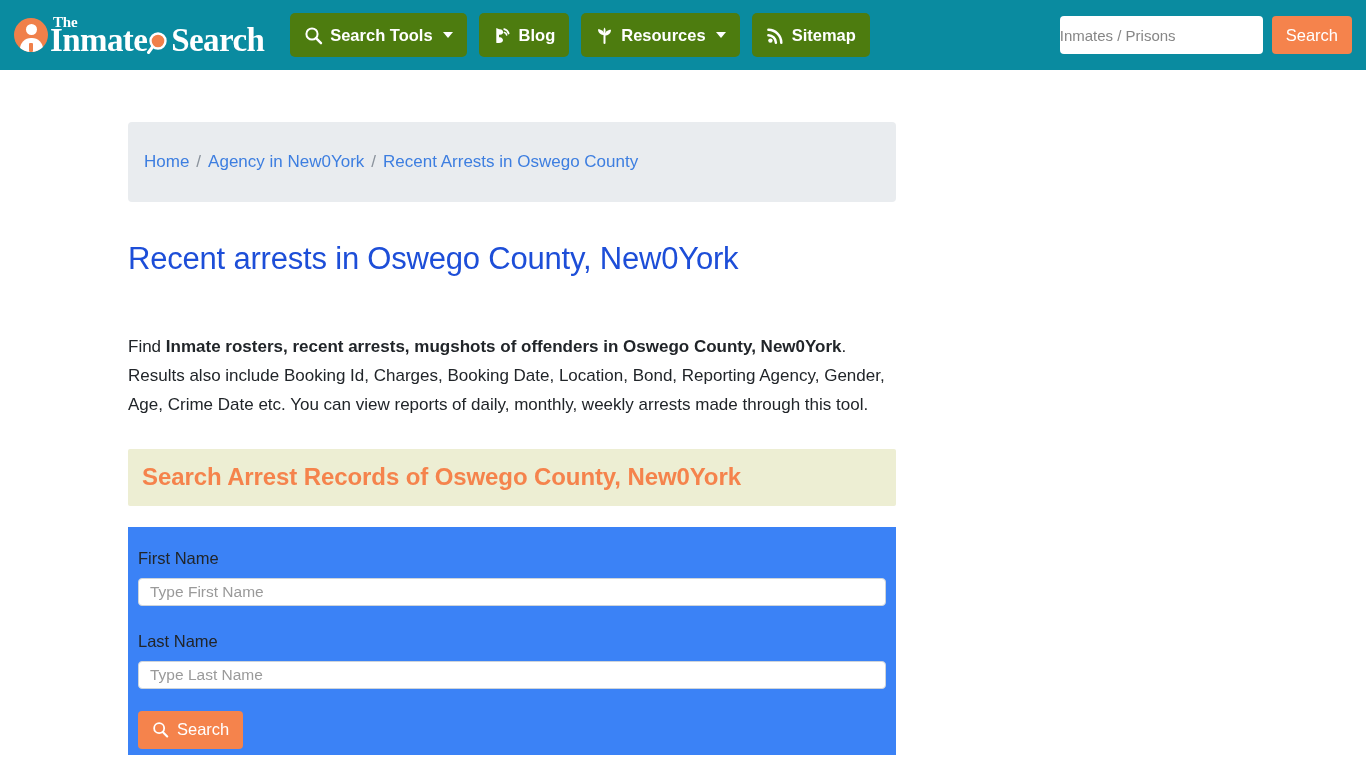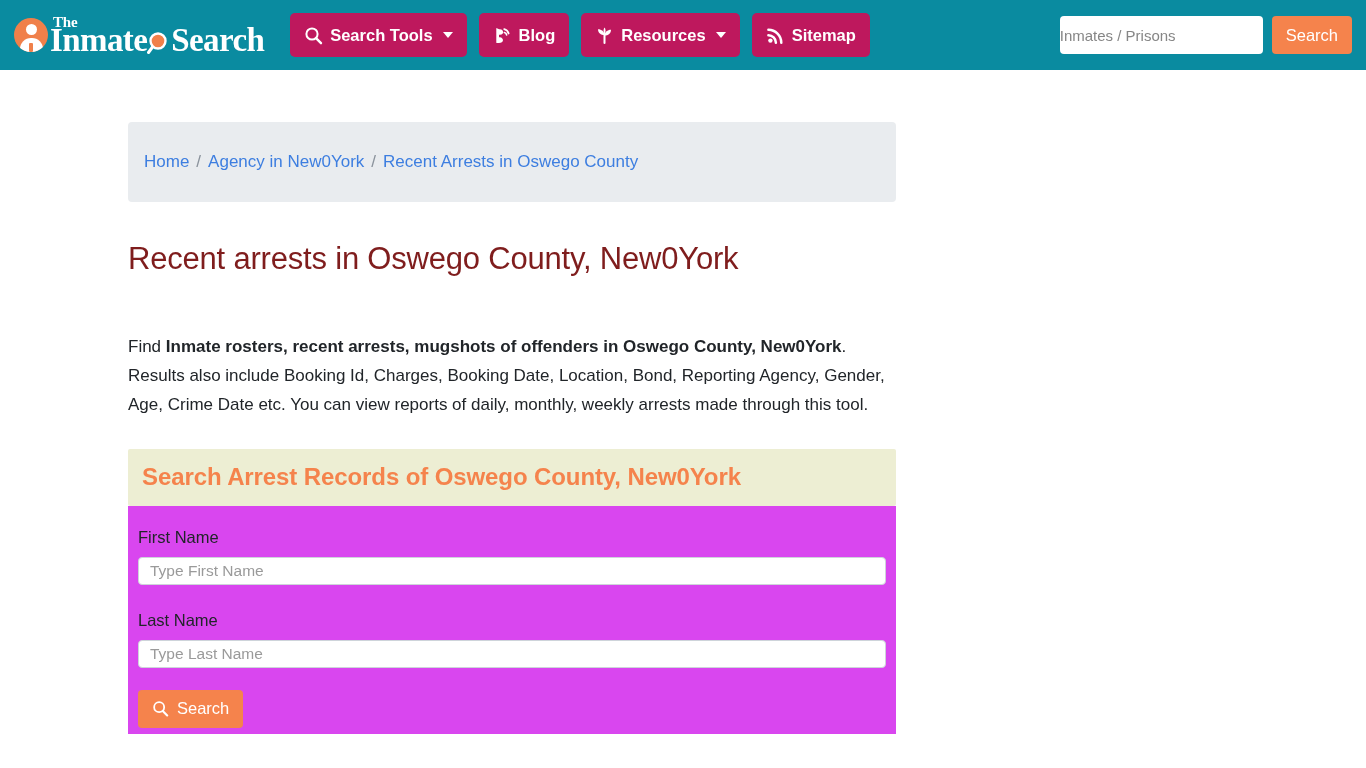--- a/index.html
+++ b/index.html
@@ -95,21 +95,21 @@
   .wm-glass svg { position: absolute; left: 0; top: -22px; }
 
   
   .nav-pills {
     display: flex;
     align-items: center;
     gap: 12px;
     flex: 0 0 auto;
   }
   .pill {
-    background: #be185d;
+    background: #4d7c0f;
     color: #ffffff;
     border: none;
     border-radius: 5px;
     height: 44px;
     padding: 0 14px;
     display: flex;
     align-items: center;
     gap: 7px;
     font-size: 16.5px;
     font-weight: 700;
@@ -185,21 +185,21 @@
     text-decoration: none;
   }
   .breadcrumb .sep {
     color: #8b939c;
     margin: 0 7px;
   }
 
   .page-title {
     font-size: 31px;
     font-weight: 400;
-    color: #7f1d1d;
+    color: #1d4ed8;
     margin: 38px 0 0 0;
     line-height: 1.25;
     letter-spacing: -0.2px;
   }
 
   .intro {
     font-size: 17px;
     line-height: 29px;
     color: #212529;
     margin: 53px 0 0 0;
@@ -215,21 +215,22 @@
   }
   .section-banner h2 {
     margin: 0;
     font-size: 24px;
     font-weight: 700;
     color: #f5834c;
     letter-spacing: -0.1px;
   }
 
   .form-panel {
-    background: #d946ef;
+    background: #3b82f6;
+    margin-top: 21px;
     padding: 22px 10px 6px 10px;
   }
   .field-label {
     font-size: 16.5px;
     color: #212529;
     margin: 0 0 10px 0;
     display: block;
     padding-left: 0px;
   }
   .text-input {

